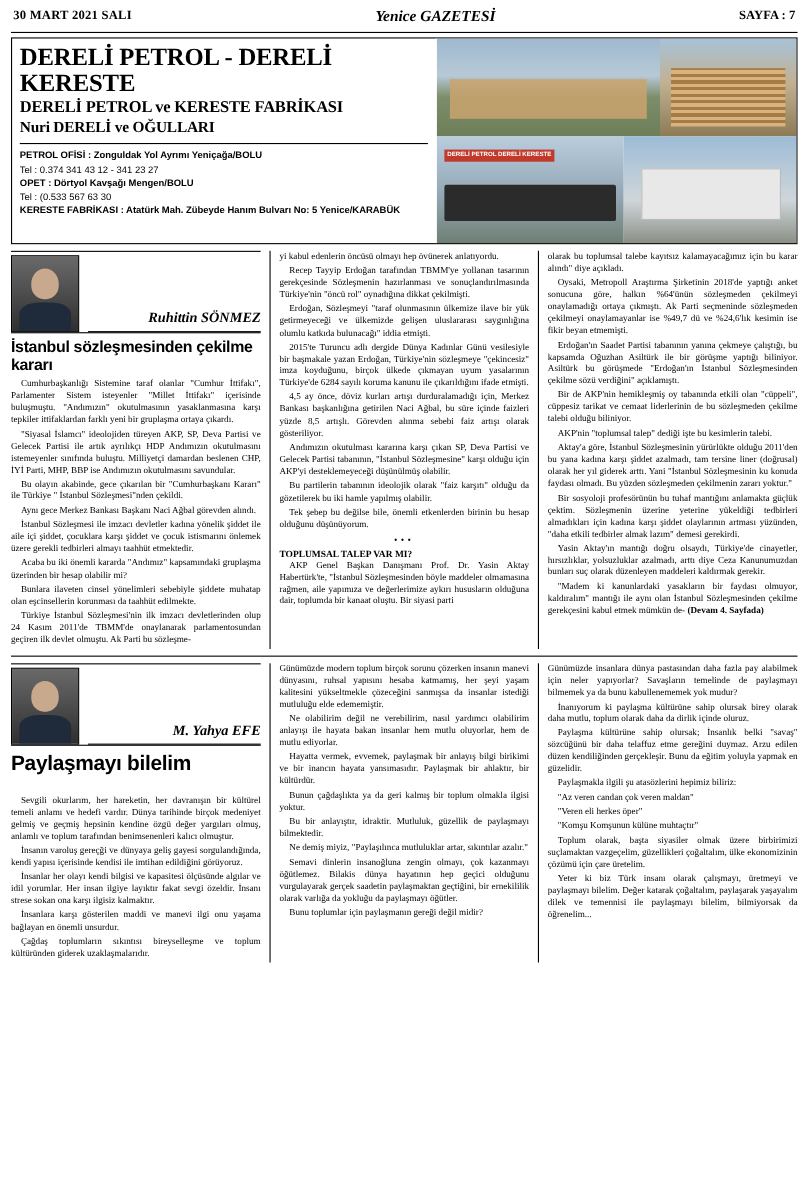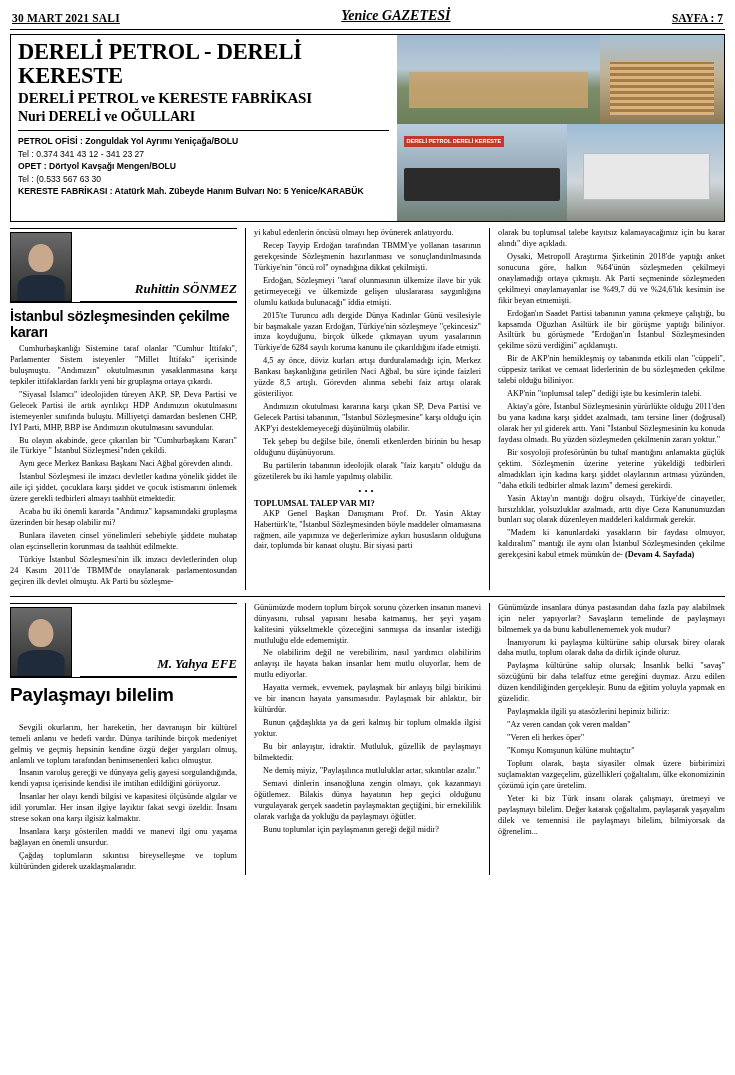--- a/index.html
+++ b/index.html
@@ -6,22 +6,22 @@
   html, body { margin:0; padding:0; }
   body {
     width:735px; height:1075px;
     background:#ffffff;
     font-family:"Liberation Serif", serif;
     color:#000;
   }
   .page { width:735px; height:1075px; padding:8px 10px; position:relative; }
 
   
-  .masthead { display:flex; align-items:flex-end; justify-content:space-between;
-     padding:0 2px 3px 2px;text-decoration:underline; }
+  .masthead { display:flex; align-items:flex-start; justify-content:space-between;
+     padding:0 2px 3px 2px; }
   .mh-left { font-family:"Liberation Serif", serif; font-weight:bold; font-size:11.5px; letter-spacing:.2px;}
   .mh-center { font-family:"Liberation Serif", serif; font-style:italic; font-weight:bold; font-size:14px; }
   .mh-right { font-family:"Liberation Serif", serif; font-weight:bold; font-size:11.5px; }
   .rule { border-top:1.5px solid #000; margin:2px 0 0 0; }
 
   
   .ad { border:1.6px solid #000; margin-top:4px; display:flex; height:188px; }
   .ad-left { width:54%; padding:5px 7px 4px 7px; }
   .ad-right { width:46%; position:relative; overflow:hidden; border-left:1px solid #fff; }
   .ad-title { font-family:"Liberation Serif", serif; font-weight:bold; font-size:22.5px;
@@ -141,22 +141,22 @@
 
     <div class="vline"></div>
 
     <div class="col">
       <p class="body noind">yi kabul edenlerin öncüsü olmayı hep övünerek anlatıyordu.</p>
       <p class="body">Recep Tayyip Erdoğan tarafından TBMM'ye yollanan tasarının gerekçesinde Sözleşmenin hazırlanması ve sonuçlandırılmasında Türkiye'nin "öncü rol" oynadığına dikkat çekilmişti.</p>
       <p class="body">Erdoğan, Sözleşmeyi "taraf olunmasının ülkemize ilave bir yük getirmeyeceği ve ülkemizde gelişen uluslararası saygınlığına olumlu katkıda bulunacağı" iddia etmişti.</p>
       <p class="body">2015'te Turuncu adlı dergide Dünya Kadınlar Günü vesilesiyle bir başmakale yazan Erdoğan, Türkiye'nin sözleşmeye "çekincesiz" imza koyduğunu, birçok ülkede çıkmayan uyum yasalarının Türkiye'de 6284 sayılı koruma kanunu ile çıkarıldığını ifade etmişti.</p>
       <p class="body">4,5 ay önce, döviz kurları artışı durduralamadığı için, Merkez Bankası başkanlığına getirilen Naci Ağbal, bu süre içinde faizleri yüzde 8,5 artışlı. Görevden alınma sebebi faiz artışı olarak gösteriliyor.</p>
       <p class="body">Andımızın okutulması kararına karşı çıkan SP, Deva Partisi ve Gelecek Partisi tabanının, "İstanbul Sözleşmesine" karşı olduğu için AKP'yi desteklemeyeceği düşünülmüş olabilir.</p>
+      <p class="body">Bu partilerin tabanının ideolojik olarak "faiz karşıtı" olduğu da gözetilerek bu iki hamle yapılmış olabilir.</p>
       <p class="body">Tek şebep bu değilse bile, önemli etkenlerden birinin bu hesap olduğunu düşünüyorum.</p>
-      <p class="body">Bu partilerin tabanının ideolojik olarak "faiz karşıtı" olduğu da gözetilerek bu iki hamle yapılmış olabilir.</p>
       <div class="sep">•••</div>
       <div class="subhead">TOPLUMSAL TALEP VAR MI?</div>
       <p class="body">AKP Genel Başkan Danışmanı Prof. Dr. Yasin Aktay Habertürk'te, "İstanbul Sözleşmesinden böyle maddeler olmamasına rağmen, aile yapımıza ve değerlerimize aykırı hususların olduğuna dair, toplumda bir kanaat oluştu. Bir siyasi parti</p>
     </div>
 
     <div class="vline"></div>
 
     <div class="col">
       <p class="body noind">olarak bu toplumsal talebe kayıtsız kalamayacağımız için bu karar alındı" diye açıkladı.</p>
       <p class="body">Oysaki, Metropoll Araştırma Şirketinin 2018'de yaptığı anket sonucuna göre, halkın %64'ünün sözleşmeden çekilmeyi onaylamadığı ortaya çıkmıştı. Ak Parti seçmeninde sözleşmeden çekilmeyi onaylamayanlar ise %49,7 dü ve %24,6'lık kesimin ise fikir beyan etmemişti.</p>

